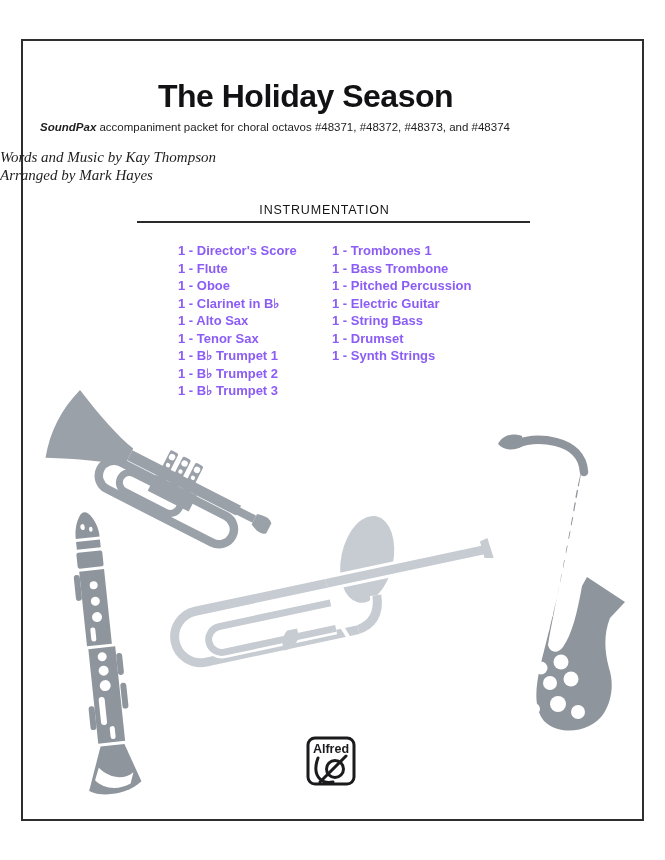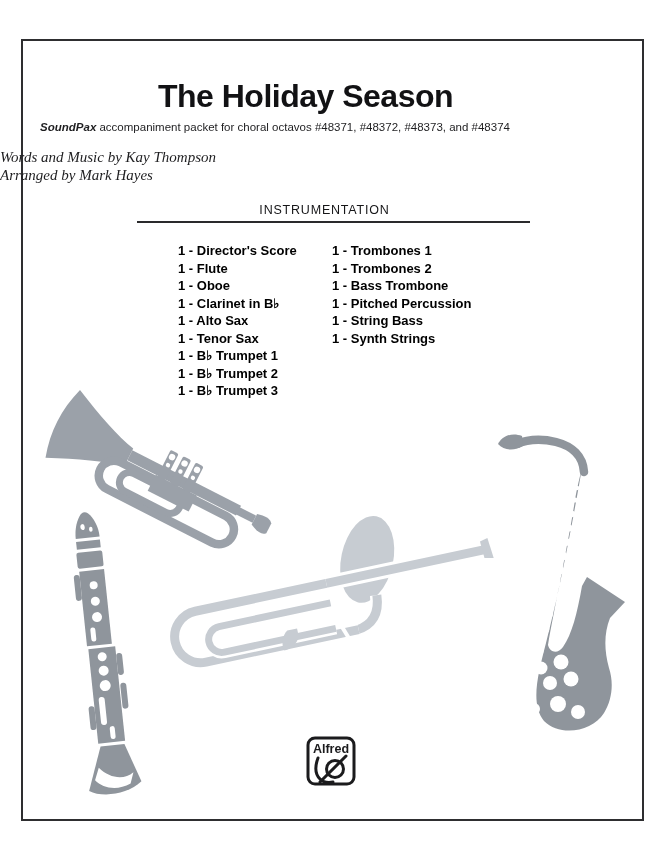--- a/index.html
+++ b/index.html
@@ -27,21 +27,21 @@
   .credit.l1{top:149px;}
   .credit.l2{top:167px;}
   .inst-heading{
     position:absolute;left:0;top:203px;width:649px;text-align:center;
     font-size:12.5px;letter-spacing:0.8px;color:#161618;
   }
   .inst-rule{
     position:absolute;left:137px;top:221px;width:393px;height:2px;background:#2a2a2c;
   }
   .inst-col{
-    position:absolute;top:242px;font-size:13px;font-weight:bold;color:#000000;
+    position:absolute;top:242px;font-size:13px;font-weight:bold;color:#8b5cf6;
   }
   .inst-col .inst-row{height:17.5px;line-height:17.5px;white-space:nowrap;}
   .col-left{left:178px;width:150px;}
   .col-right{left:332px;width:210px;}
   .illus{position:absolute;}
   .fill-trumpet{fill:var(--trumpet-gray,#9ba1a9);}
   .stroke-trumpet{stroke:var(--trumpet-gray,#9ba1a9);fill:none;}
   .fill-dark{fill:var(--clarinet-gray,#8f959c);}
   .stroke-dark{stroke:var(--clarinet-gray,#8f959c);fill:none;}
   .fill-light{fill:var(--trombone-gray,#c7ccd2);}
@@ -73,24 +73,25 @@
     <div class="inst-row">1 - Clarinet in B♭</div>
     <div class="inst-row">1 - Alto Sax</div>
     <div class="inst-row">1 - Tenor Sax</div>
     <div class="inst-row">1 - B♭ Trumpet 1</div>
     <div class="inst-row">1 - B♭ Trumpet 2</div>
     <div class="inst-row">1 - B♭ Trumpet 3</div>
   </div>
 <div class="inst-col col-right">
 
 <div class="inst-row">1 - Trombones 1</div>
-    <div class="inst-row">1 - Trombones 2</div>
     <div class="inst-row">1 - Bass Trombone</div>
     <div class="inst-row">1 - Pitched Percussion</div>
+    <div class="inst-row">1 - Electric Guitar</div>
     <div class="inst-row">1 - String Bass</div>
+    <div class="inst-row">1 - Drumset</div>
     <div class="inst-row">1 - Synth Strings</div>
   </div>
 
 <svg class="illus" style="left:40px;top:387px" width="260" height="175" viewBox="0 0 260 175">
   <g transform="rotate(27 127 90)">
     <path class="fill-trumpet" d="M10,52 C40,66 64,76 84,80 L84,100 C64,104 40,114 10,128 C2,102 2,78 10,52 Z"></path>
     <rect class="fill-trumpet" x="84" y="82" width="122" height="11"></rect>
     <rect class="fill-trumpet" x="204" y="84" width="20" height="8"></rect>
     <path class="fill-trumpet" d="M224,82 C232,80 238,80 241,84 L241,95 C238,99 232,98 224,94 Z"></path>
     <rect class="stroke-trumpet" x="64" y="98" width="148" height="30" rx="15" stroke-width="8.5"></rect>

